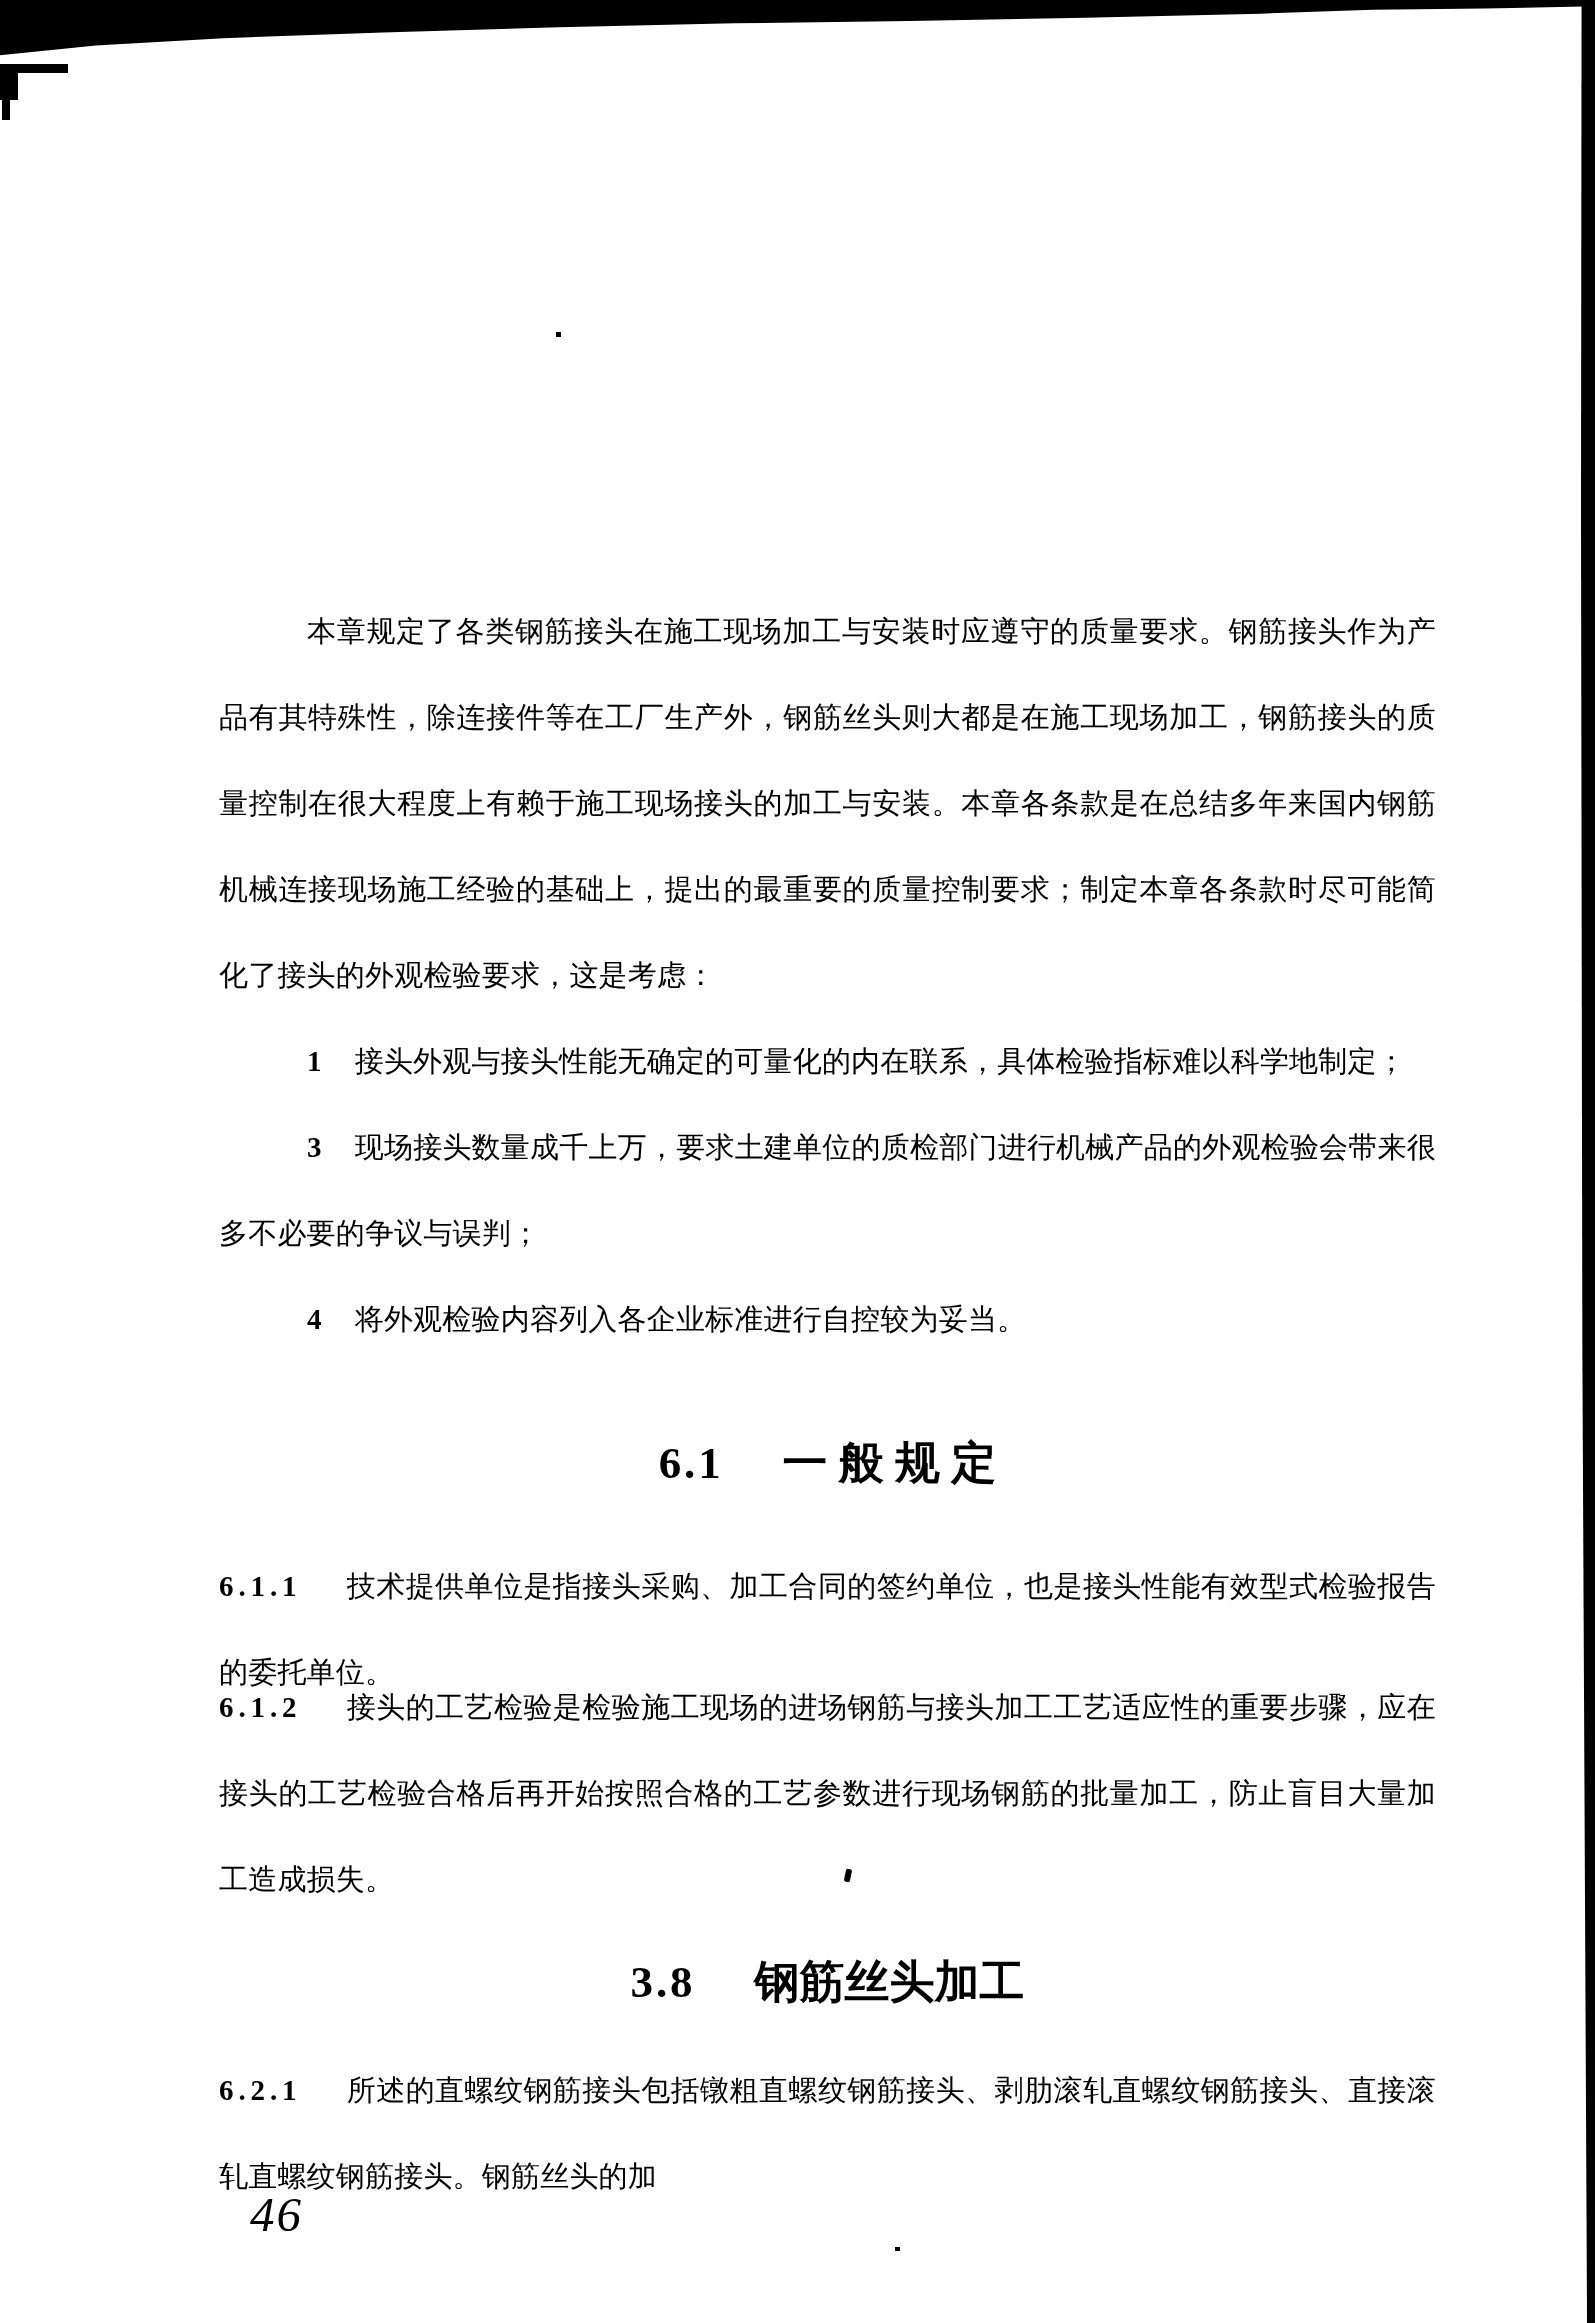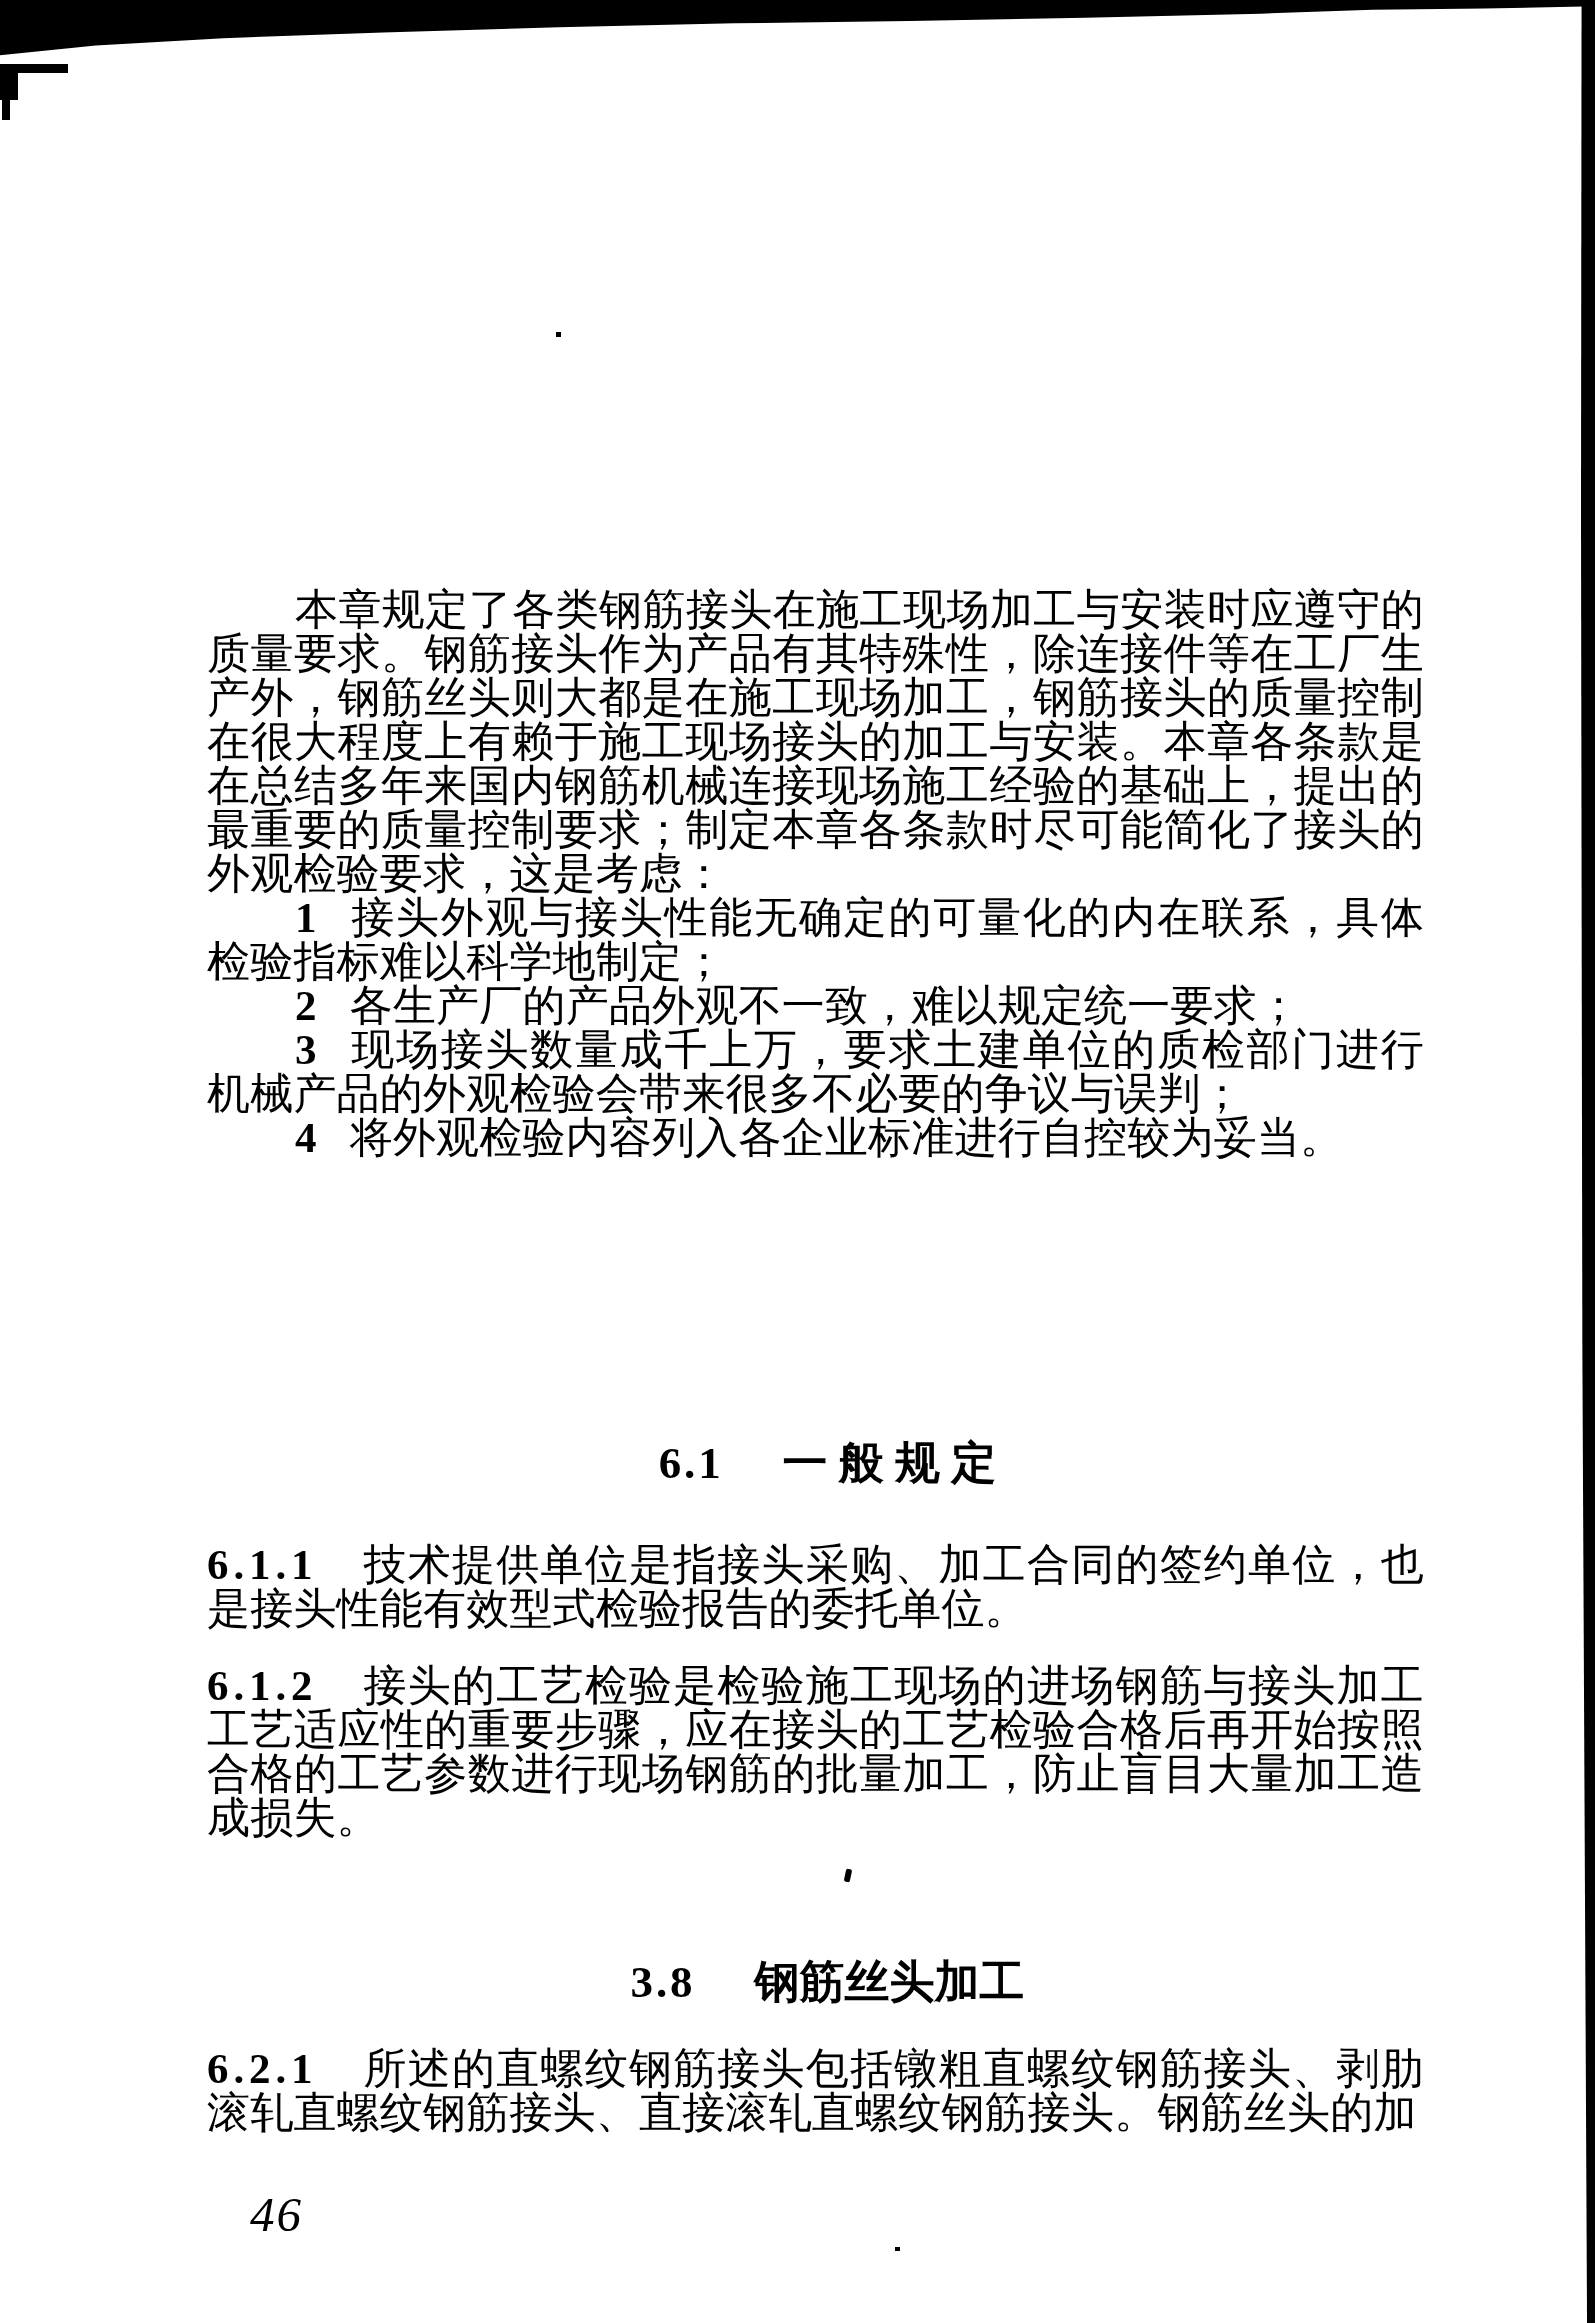--- a/index.html
+++ b/index.html
@@ -37,22 +37,22 @@
   
   .chapter-title {
     position: absolute; left: 219px; top: 414px; width: 1217px;
     margin: 0; text-align: center;
     font-size: 60px; font-weight: 700; line-height: 68px;
     white-space: nowrap;
   }
   .chapter-title .t-num { margin-right: 43px; }
 
   .bodycol {
-    position: absolute; left: 207px; width: 1217px;
-    font-size: 43px; line-height: 44px; letter-spacing: 0.2px;
+    position: absolute; left: 219px; width: 1217px;
+    font-size: 29px; line-height: 86px; letter-spacing: 0.2px;
     text-align: justify; text-align-last: left;
   }
   .bodycol p { margin: 0; padding: 0; }
   .intro-block { top: 588px; }
   .indent { text-indent: 88px; }
   .num { font-weight: 700; margin-right: 33px; }
 
   .sec-head {
     position: absolute; left: 219px; width: 1217px; margin: 0;
     text-align: center; font-size: 45px; font-weight: 700;
@@ -84,21 +84,20 @@
   <div class="corner-block"></div>
   <div class="corner-tail"></div>
   <div class="speck-1"></div>
   <div class="speck-2"></div>
   <div class="speck-3"></div>
 
 
   <div class="bodycol intro-block">
     <p class="indent">本章规定了各类钢筋接头在施工现场加工与安装时应遵守的质量要求。钢筋接头作为产品有其特殊性，除连接件等在工厂生产外，钢筋丝头则大都是在施工现场加工，钢筋接头的质量控制在很大程度上有赖于施工现场接头的加工与安装。本章各条款是在总结多年来国内钢筋机械连接现场施工经验的基础上，提出的最重要的质量控制要求；制定本章各条款时尽可能简化了接头的外观检验要求，这是考虑：</p>
     <p class="indent"><span class="num">1</span><span>接头外观与接头性能无确定的可量化的内在联系，具体检验指标难以科学地制定；</span></p>
-    <p class="indent"><span class="num">2</span><span>各生产厂的产品外观不一致，难以规定统一要求；</span></p>
     <p class="indent"><span class="num">3</span><span>现场接头数量成千上万，要求土建单位的质检部门进行机械产品的外观检验会带来很多不必要的争议与误判；</span></p>
     <p class="indent"><span class="num">4</span><span>将外观检验内容列入各企业标准进行自控较为妥当。</span></p>
   </div>
 
   <h2 class="sec-head sec-head-61"><span class="h-num">6.1</span><span>一 般 规 定</span></h2>
 
   <div class="bodycol clause-611">
     <p><span class="cnum">6.1.1</span><span>技术提供单位是指接头采购、加工合同的签约单位，也是接头性能有效型式检验报告的委托单位。</span></p>
   </div>
 

